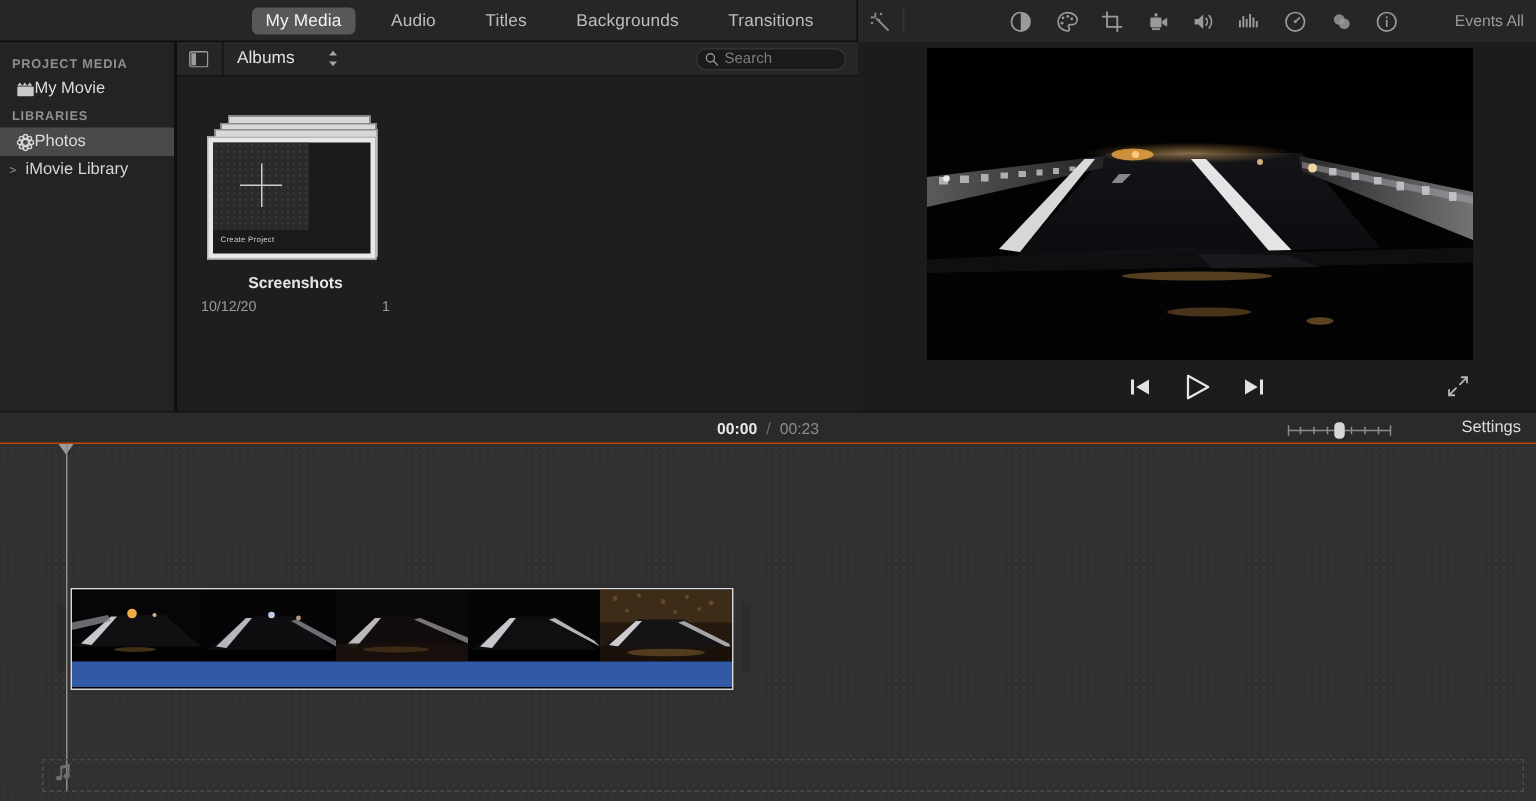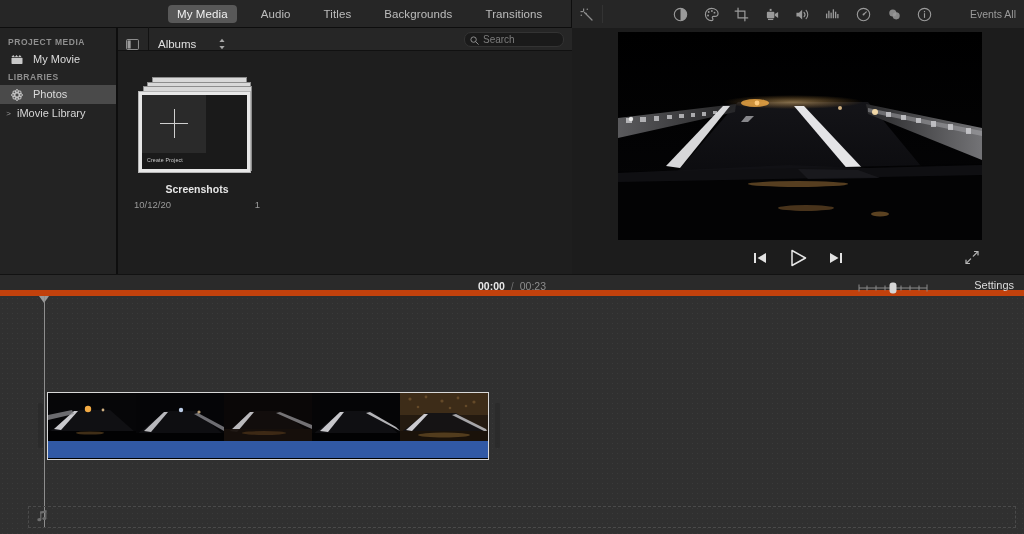--- a/index.html
+++ b/index.html
@@ -54,37 +54,37 @@
     background: #232323;
     border-right: 1px solid #0e0e0e;
     padding-top: 6px;
   }
   .sb-head {
     font-size: 8.5px; font-weight: bold; color: #8f8f8f;
     letter-spacing: 0.55px; padding: 3px 0 3px 8px;
   }
   .sb-item {
     display: flex; align-items: center; height: 19px;
-    padding-left: 10px; font-size: 11px; color: #dcdcdc; gap: 10px;
+    padding-left: 10px; font-size: 11px; color: #dcdcdc; gap: 0;
   }
   .sb-item.selected { background: #4a4a4a; }
   .sb-item .sbico { width: 13px; height: 13px; display:flex; align-items:center; justify-content:center; flex:0 0 13px; }
   .sb-item .sblabel { line-height: 1; }
   .sb-item.disclosure { padding-left: 4px; gap: 4px; color: #d6d6d6; }
   .tri { font-size: 8px; color: #9a9a9a; width:9px; text-align:center; }
 
   
   .browser {
     position: absolute; left: 118px; top: 28px; width: 454px; height: 246px;
     background: #1e1e1e;
   }
   .browser-head {
     position: relative; height: 23px; background: #262626;
     border-bottom: 1px solid #111;
-    display: flex; align-items: flex-end;
+    display: flex; align-items: center;
   }
   .panel-toggle { width: 14px; height: 12px; margin-left: 8px; display:flex; align-items:center; }
   .head-div { width:1px; height:23px; background:#121212; margin-left: 8px; }
   .albums-label { font-size: 11.5px; color: #e0e0e0; margin-left: 9px; }
   .sort-ctl { margin-left: 22px; display:flex; flex-direction:column; align-items:center; gap:1px; }
   .searchbox {
     position: absolute; right: 8px; top: 4px; width: 100px; height: 15px;
     background: #1a1a1a; border: 1px solid #333; border-radius: 7px;
     display: flex; align-items: center; padding-left: 5px; gap: 4px;
   }
@@ -123,21 +123,21 @@
   .transport {
     position: absolute; left: 0; top: 214px; width: 452px; height: 32px;
     display: flex; align-items: center; justify-content: center; gap: 18px;
   }
   .tbtn { width: 20px; height: 18px; display:flex; align-items:center; justify-content:center; }
   .fullscreen-btn { position: absolute; right: 42px; top: 222px; width: 18px; height: 16px; }
 
   
   .tcbar {
     position: absolute; left: 0; top: 274px; width: 1024px; height: 22px;
-    background: #2a2a2a; border-top: 1px solid #121212; border-bottom: 6px solid #c2410c;
+    background: #2a2a2a; border-top: 1px solid #121212; border-bottom: 1px solid #c2410c;
   }
   .tc { position:absolute; left: 0; top:0; width: 1024px; height: 22px;
         display:flex; align-items:center; justify-content:center; gap: 6px; font-size: 10.5px; }
   .tc .cur { color: #e9e9e9; font-weight: bold; }
   .tc .sep { color: #6f6f6f; }
   .tc .tot { color: #8d8d8d; }
   .zoom-ctl { position:absolute; right: 96px; top: 5px; width: 70px; height: 12px; }
   .settings-btn { position:absolute; right: 10px; top: 4px; font-size: 11px; color: #dcdcdc; }
 
   

